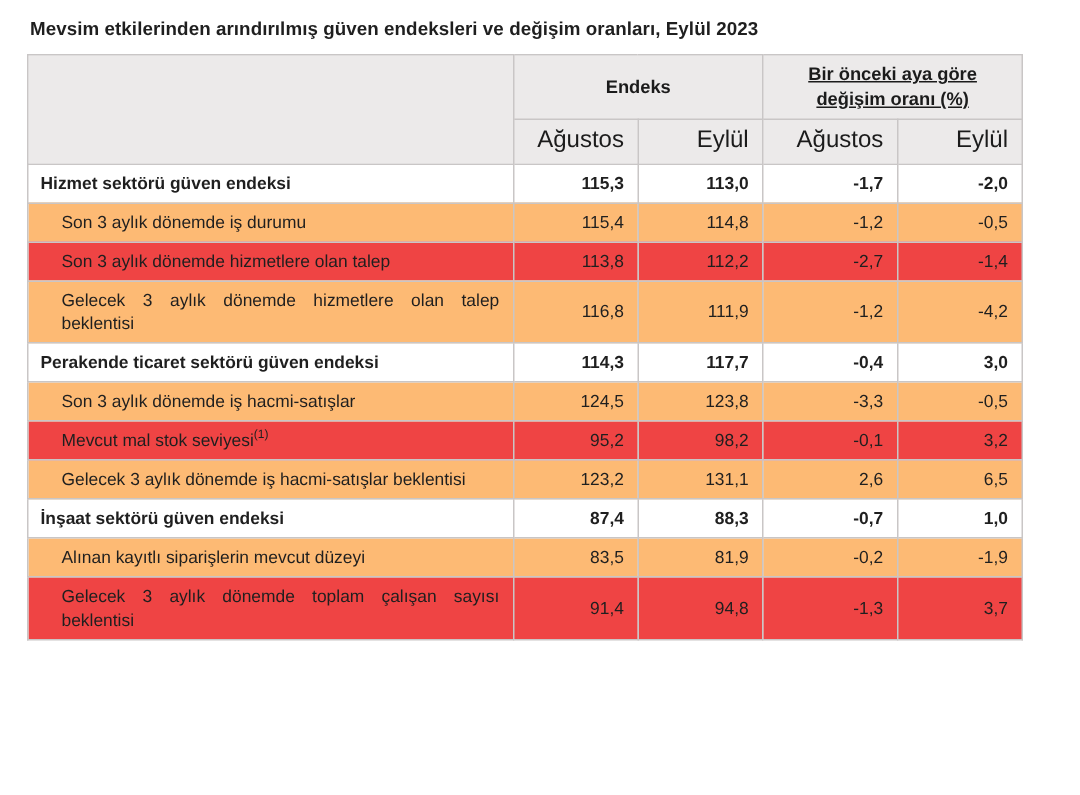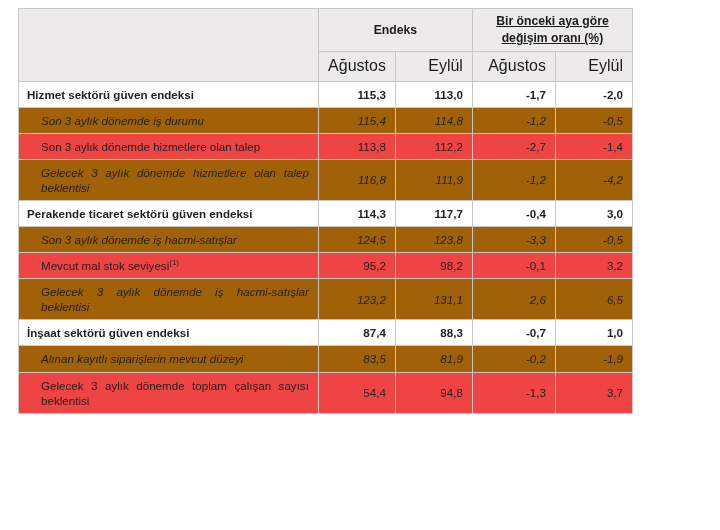--- a/index.html
+++ b/index.html
@@ -23,21 +23,21 @@
   }
   .doc-title {
     font-size: 12.5px;
     font-weight: bold;
     color: #1f1f1f;
     letter-spacing: 0.05px;
     margin: 4px 0 10px 2px;
   }
   table.stats {
     border-collapse: collapse;
-    width: 615px;
+    width: 664px;
     table-layout: fixed;
     font-size: 11.6px;
   }
   table.stats col.c-label   { width: 296px; }
   table.stats col.c-num     { width: 76px; }
   table.stats col.c-num-w   { width: 82px; }
 
   
   thead th {
     background: #eceaea;
@@ -88,22 +88,21 @@
     padding-left: 22px;
   }
   td.num {
     text-align: right;
   }
   tr.group td {
     font-weight: bold;
     background: #ffffff;
   }
   tr.alt td {
-    background: #a16207;
-    font-style: italic;
+    background: #fdba74;
   }
   tr.plain td {
     background: #ef4444;
   }
   td.justify-wrap {
     text-align: justify;
     text-align-last: left;
   }
   sup {
     font-size: 8px;
@@ -115,20 +114,21 @@
     margin-left: 2px;
     font-size: 10.3px;
     color: #2b2b2b;
   }
 </style>
 </head>
 <body>
 
 <div class="page">
 
+  <div class="doc-title">Mevsim etkilerinden arındırılmış güven endeksleri ve değişim oranları, Eylül 2023</div>
 
   <table class="stats">
     <colgroup>
       <col class="c-label">
       <col class="c-num">
       <col class="c-num">
       <col class="c-num-w">
       <col class="c-num">
     </colgroup>
     <thead>
@@ -210,21 +210,21 @@
         </tr>
         <tr class="alt">
           <td class="label indent">Alınan kayıtlı siparişlerin mevcut düzeyi</td>
           <td class="num">83,5</td>
           <td class="num">81,9</td>
           <td class="num">-0,2</td>
           <td class="num">-1,9</td>
         </tr>
         <tr class="plain">
           <td class="label indent justify-wrap">Gelecek 3 aylık dönemde toplam çalışan sayısı beklentisi</td>
-          <td class="num">54,4</td>
+          <td class="num">91,4</td>
           <td class="num">94,8</td>
           <td class="num">-1,3</td>
           <td class="num">3,7</td>
         </tr>
       </tbody>
   </table>
 
 
 </div>
 

